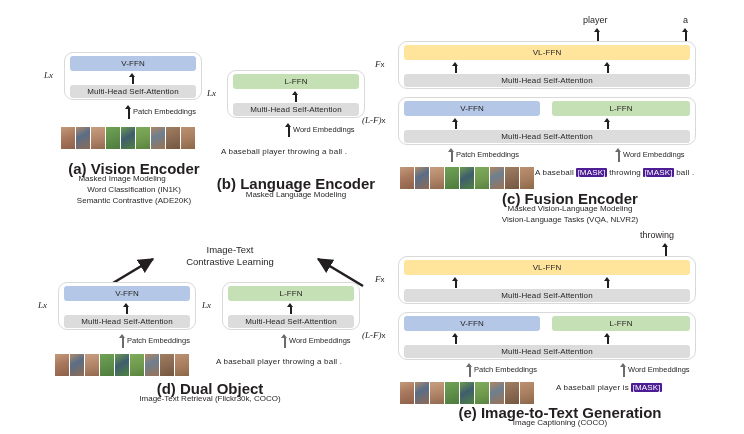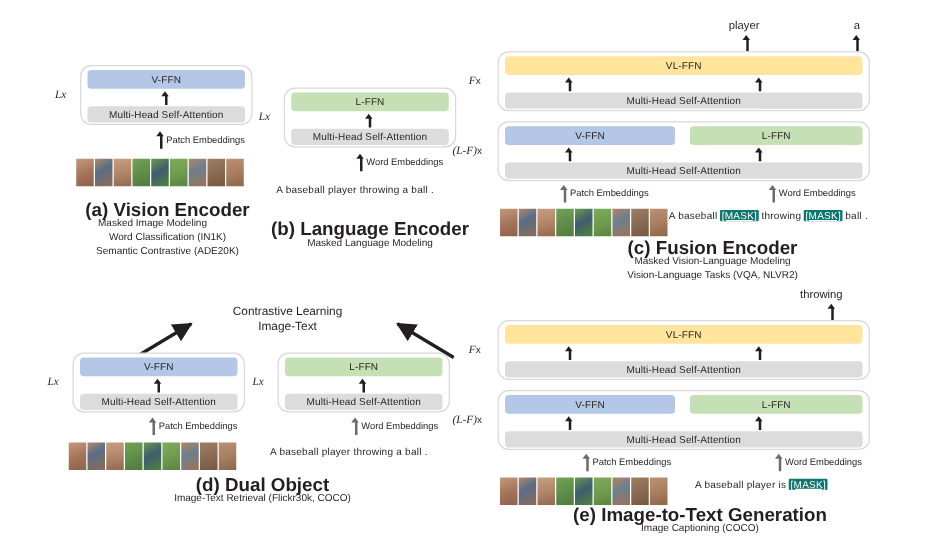--- a/index.html
+++ b/index.html
@@ -54,21 +54,21 @@
   .lbl{position:absolute;white-space:nowrap;font-size:7.5px;color:#231f20;}
   .lbl-rep{position:absolute;white-space:nowrap;font-size:9px;color:#231f20;font-family:"Liberation Serif", serif;font-style:italic;}
   .lbl-rep em{font-style:italic;}
   .lbl-rep .rm{font-style:normal;font-family:"Liberation Sans", sans-serif;font-size:8px;}
 
   .cap-title{position:absolute;white-space:nowrap;font-size:15px;font-weight:bold;text-align:center;color:#231f20;}
   .cap-sub{position:absolute;white-space:nowrap;font-size:8px;text-align:center;color:#231f20;}
   .token-out{position:absolute;white-space:nowrap;font-size:9px;color:#231f20;}
 
   .sentence{position:absolute;white-space:nowrap;font-size:8px;color:#231f20;letter-spacing:.2px;}
-  .sentence .mask{background:#0f766e;color:#ffffff;padding:0 1px;border-radius:1px;text-decoration:underline;}
+  .sentence .mask{background:#4c1d95;color:#ffffff;padding:0 1px;border-radius:1px;}
 
   .contrast{position:absolute;text-align:center;font-size:9.5px;line-height:12px;color:#231f20;}
 
   
   .patches{position:absolute;display:flex;gap:1px;}
   .patch{width:14px;height:22px;background-size:cover;background-position:center;
          border:0;display:block;}
 
   
   .diag{position:absolute;}
@@ -209,22 +209,22 @@
     <span class="mask">[MASK]</span>
     <span>ball</span>
     <span>.</span>
   </div>
 
   <div class="cap-title" style="left:420px;top:190px;width:300px;">(c) Fusion Encoder</div>
   <div class="cap-sub" style="left:420px;top:204px;width:300px;">Masked Vision-Language Modeling</div>
   <div class="cap-sub" style="left:420px;top:215px;width:300px;">Vision-Language Tasks (VQA, NLVR2)</div>
 
   <div class="contrast" style="left:150px;top:244px;width:160px;">
+    <div>Image-Text</div>
     <div>Contrastive Learning</div>
-    <div>Image-Text</div>
   </div>
 
   <svg class="diag" style="left:95px;top:252px;" width="280" height="40" viewBox="0 0 280 40">
     <defs>
       <marker id="ahd" markerWidth="7" markerHeight="7" refX="5.5" refY="3" orient="auto">
         <path d="M0,0 L6,3 L0,6 z" fill="#231f20"></path>
       </marker>
     </defs>
     <line x1="13" y1="34" x2="58" y2="7" stroke="#231f20" stroke-width="2.6" marker-end="url(#ahd)"></line>
     <line x1="268" y1="34" x2="223" y2="7" stroke="#231f20" stroke-width="2.6" marker-end="url(#ahd)"></line>

